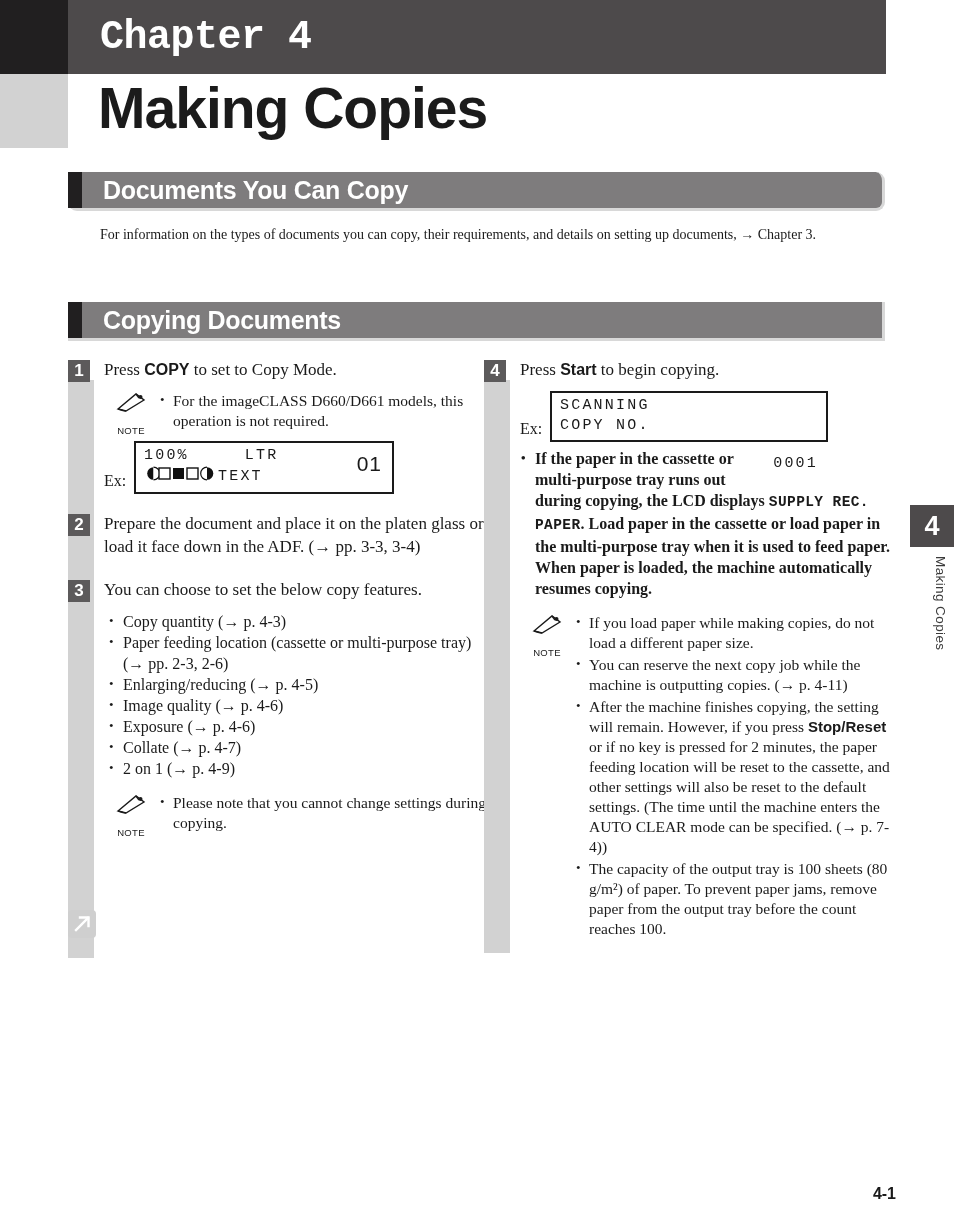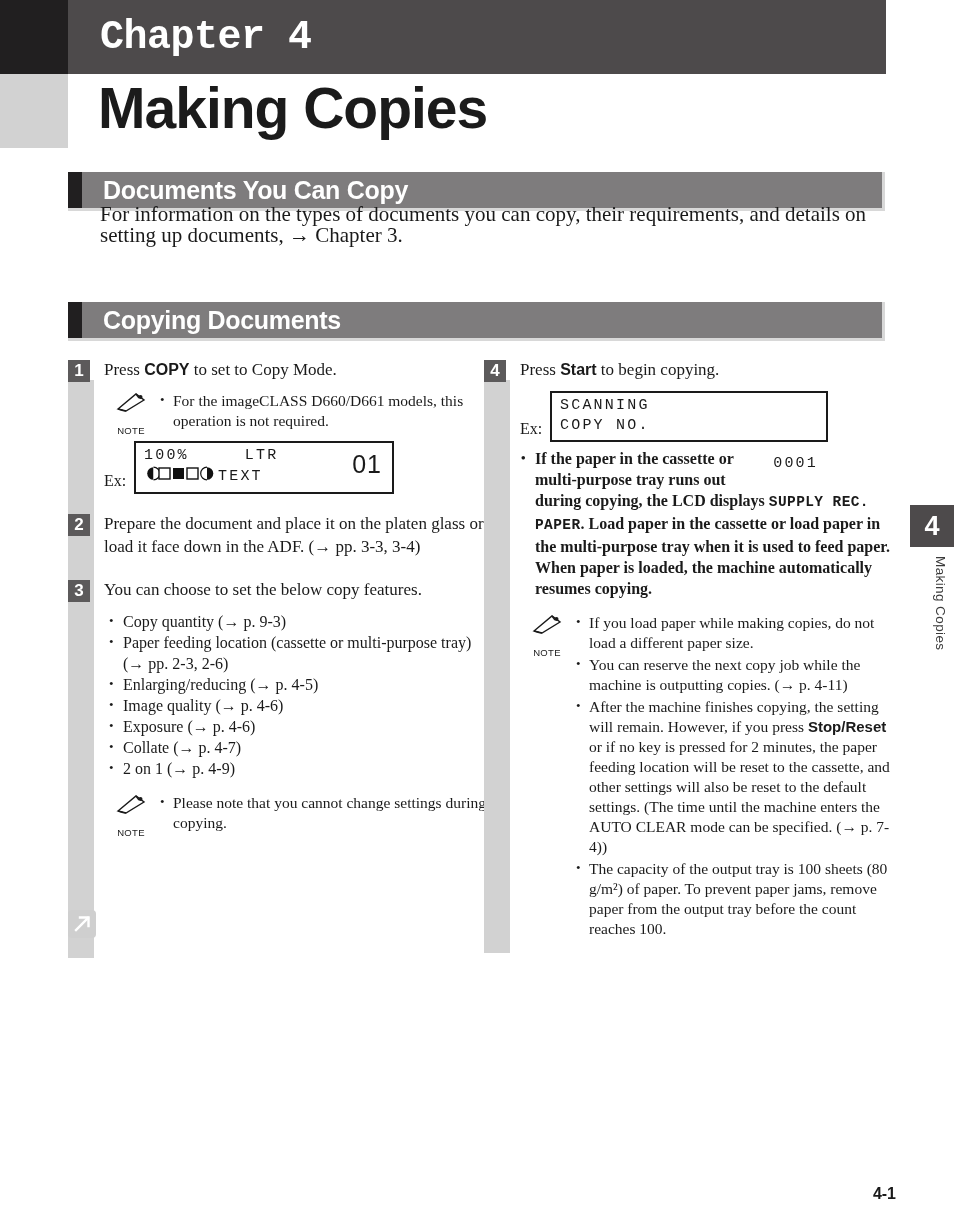--- a/index.html
+++ b/index.html
@@ -75,28 +75,28 @@
   .section-head .shead-text {
     position: absolute;
     left: 35px; top: 4px;
     font-family: "Liberation Sans", sans-serif;
     font-weight: bold;
     font-size: 25px;
     letter-spacing: -0.3px;
     color: #ffffff;
     line-height: 28px;
   }
-  #sec-docs { top: 172px; }
+  #sec-docs { top: 172px; border-radius: 9px; }
   #sec-copy { top: 302px; text-align: center; }
 
   .intro-par {
     position: absolute;
-    left: 100px; top: 204px;
+    left: 100px; top: 224px;
     width: 790px;
-    font-size: 21px;
+    font-size: 14px;
     line-height: 21px;
   }
 
   
   .col {
     position: absolute;
     top: 358px;
   }
   #col-left  { left: 68px;  width: 420px; }
   #col-right { left: 484px; width: 412px; }
@@ -197,21 +197,21 @@
     line-height: 20px;
     letter-spacing: 2.2px;
     position: relative;
   }
   .lcd .row { white-space: pre; }
   .lcd .big-count {
     position: absolute;
     right: 10px;
     top: 4px;
     font-family: "Liberation Sans", sans-serif;
-    font-size: 25px;
+    font-size: 21px;
     line-height: 34px;
     letter-spacing: 1px;
     font-weight: normal;
     color: #1a1a1a;
   }
   #lcd-1 { width: 240px; height: 42px; }
   #lcd-2 { width: 258px; }
   .exposure {
     display: inline-block;
     vertical-align: -1px;
@@ -373,21 +373,21 @@
     <div class="step-badge">2</div>
     <div class="step-body">Prepare the document and place it on the platen glass or load it face down in the ADF. (→ pp. 3-3, 3-4)</div>
   </div>
 
   <div class="step" style="margin-top:20px;">
     <div class="step-badge">3</div>
     <div class="step-body">You can choose to set the below copy features.</div>
   </div>
 
   <ul class="feat-list">
-    <li>Copy quantity (→ p. 9-3)</li>
+    <li>Copy quantity (→ p. 4-3)</li>
     <li>Paper feeding location (cassette or multi-purpose tray) (→ pp. 2-3, 2-6)</li>
     <li>Enlarging/reducing (→ p. 4-5)</li>
     <li>Image quality (→ p. 4-6)</li>
     <li>Exposure (→ p. 4-6)</li>
     <li>Collate (→ p. 4-7)</li>
     <li>2 on 1 (→ p. 4-9)</li>
   </ul>
 
   <div class="note" style="margin-top:14px;">
     <div class="note-icon">

